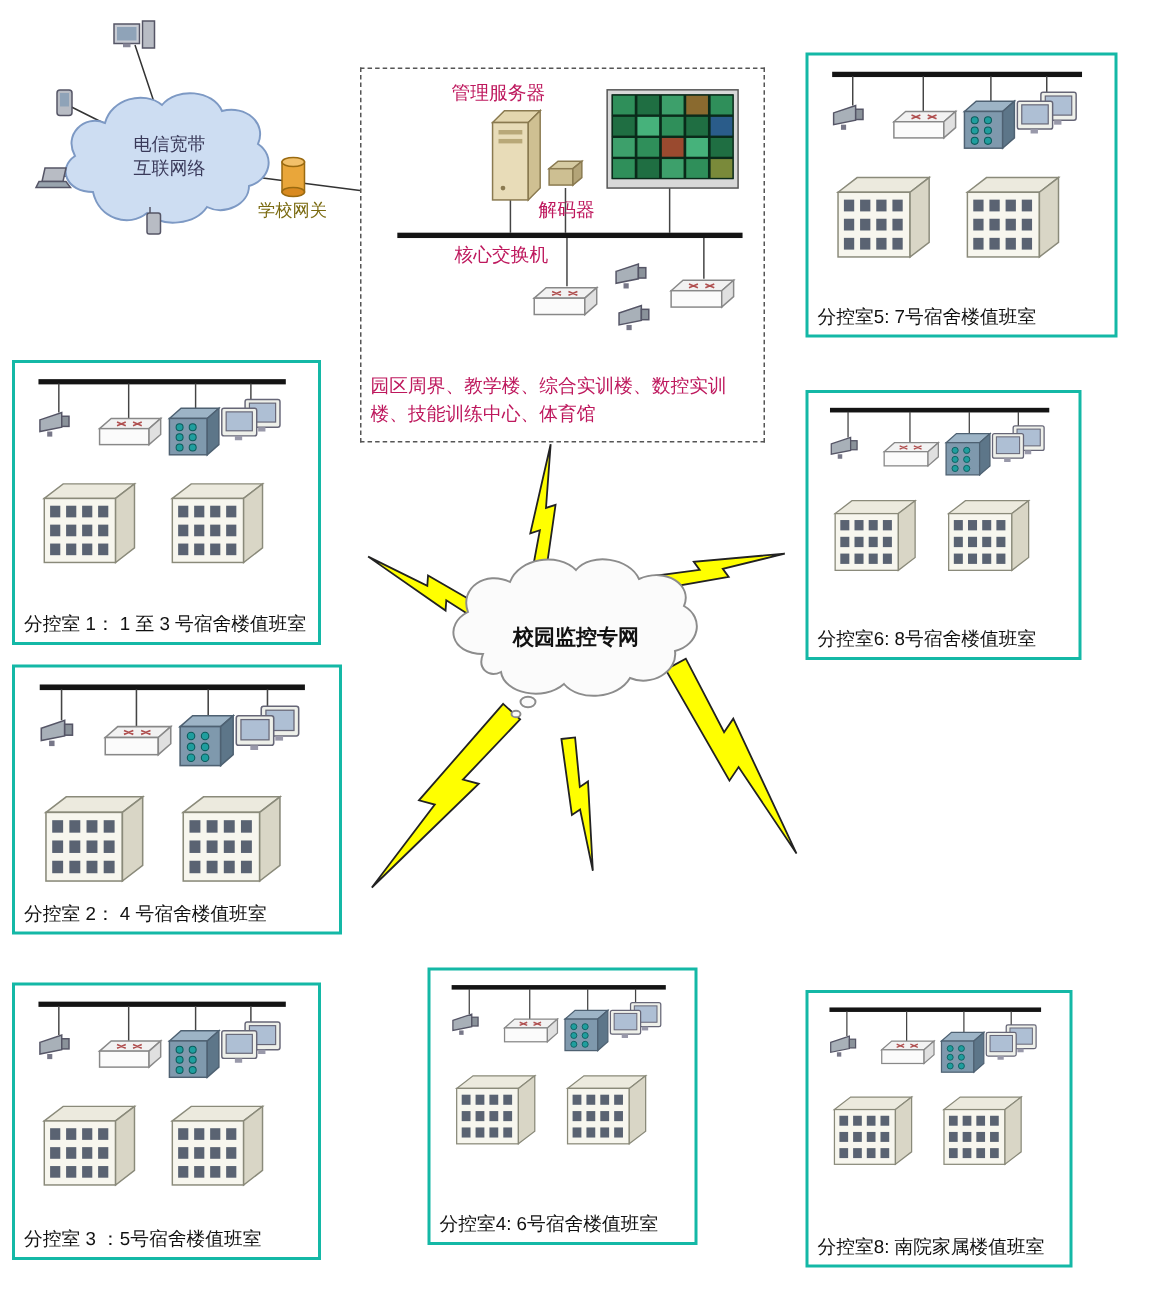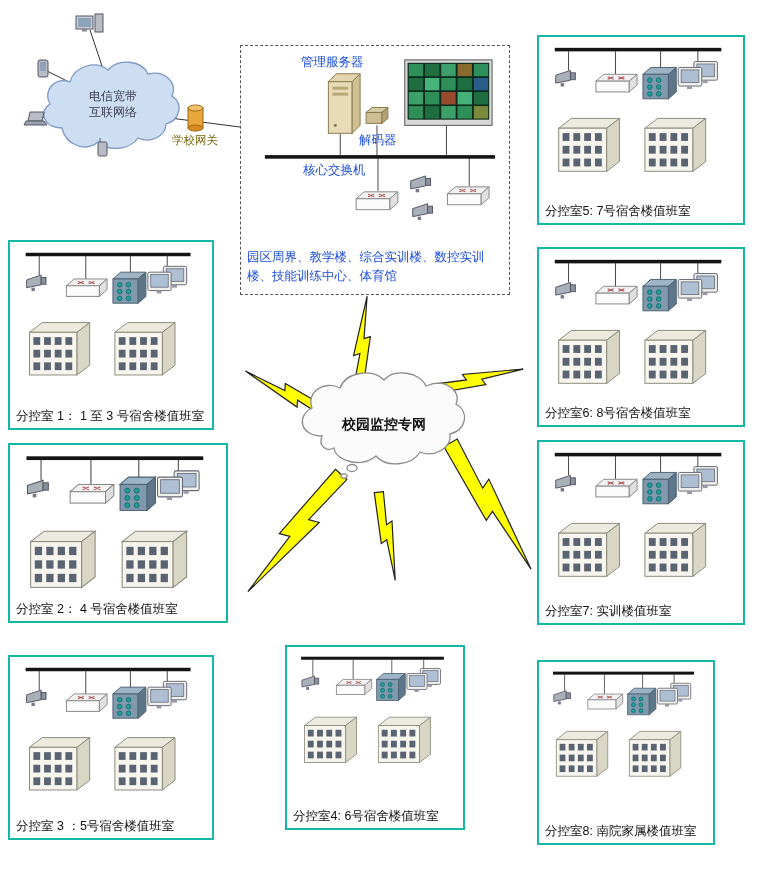--- a/index.html
+++ b/index.html
@@ -7,21 +7,21 @@
     position:relative;width:780px;height:870px;background:#fff;overflow:hidden;
     font-family:"Liberation Sans","DejaVu Sans",sans-serif;color:#111;
   }
   .overlay{position:absolute;inset:0;width:780px;height:870px;z-index:1;}
   .box{position:absolute;background:#fff;z-index:2;box-sizing:border-box;}
   .room{border:2px solid #14b8a6;}
   .control-center{border:1.5px dashed #555;}
   .room-scene{display:block;width:calc(100% - 8px);margin:3px auto 0;}
   .room-label{position:absolute;left:0;bottom:3px;padding:0 6px;font-size:12.5px;line-height:1.45;color:#111;}
   .cc-scene{position:absolute;inset:0;width:100%;height:100%;}
-  .cc-label{position:absolute;font-size:12.5px;color:#1d4ed8;white-space:nowrap;}
+  .cc-label{position:absolute;font-size:12.5px;color:#be185d;white-space:nowrap;}
   .coverage{white-space:normal;line-height:1.5;}
   .bolt{fill:var(--bolt-yellow,#ffff00);stroke:#222;}
   .cloud-net{fill:var(--internet-cloud-fill,#cdddf2);stroke:var(--internet-cloud-stroke,#7d99c4);stroke-width:1.3;}
   .cloud-center{fill:var(--center-cloud-fill,#fbfbfb);stroke:var(--center-cloud-stroke,#8c8c8c);stroke-width:1.3;}
   .link{stroke:#333;stroke-width:1;fill:none;}
   .drop{stroke:#444;stroke-width:1;fill:none;}
   .dvr-port{fill:var(--dvr-port-teal,#1f9e9e);stroke:#0c5c5c;stroke-width:0.7;}
   text{font-family:"Liberation Sans","DejaVu Sans",sans-serif;}
   .cloud-text{font-size:12px;fill:#3a3a5a;text-anchor:middle;}
   .center-cloud-text{font-size:14px;font-weight:bold;fill:#111;text-anchor:middle;}
@@ -225,32 +225,26 @@
         <use href="#room-scene"></use>
       </svg>
     <div class="room-label">分控室4: 6号宿舍楼值班室</div>
   </div>
   <div class="box room" style="left:537px;top:35px;width:208px;height:190px">
     <svg class="room-scene" viewBox="0 0 200 140">
         <use href="#room-scene"></use>
       </svg>
     <div class="room-label">分控室5: 7号宿舍楼值班室</div>
   </div>
-  <div class="box room" style="left:537px;top:247px;width:208px;height:180px">
+  <div class="box room" style="left:537px;top:260px;width:184px;height:180px">
     <svg class="room-scene" viewBox="0 0 200 140">
         <use href="#room-scene"></use>
       </svg>
     <div class="room-label">分控室6: 8号宿舍楼值班室</div>
   </div>
-  <div class="box room" style="left:537px;top:440px;width:208px;height:185px">
-    <svg class="room-scene" viewBox="0 0 200 140">
-        <use href="#room-scene"></use>
-      </svg>
-    <div class="room-label">分控室7: 实训楼值班室</div>
-  </div>
   <div class="box room" style="left:537px;top:660px;width:178px;height:185px">
     <svg class="room-scene" viewBox="0 0 200 140">
         <use href="#room-scene"></use>
       </svg>
     <div class="room-label">分控室8: 南院家属楼值班室</div>
   </div>
 
 </div>
 
 </body></html>

